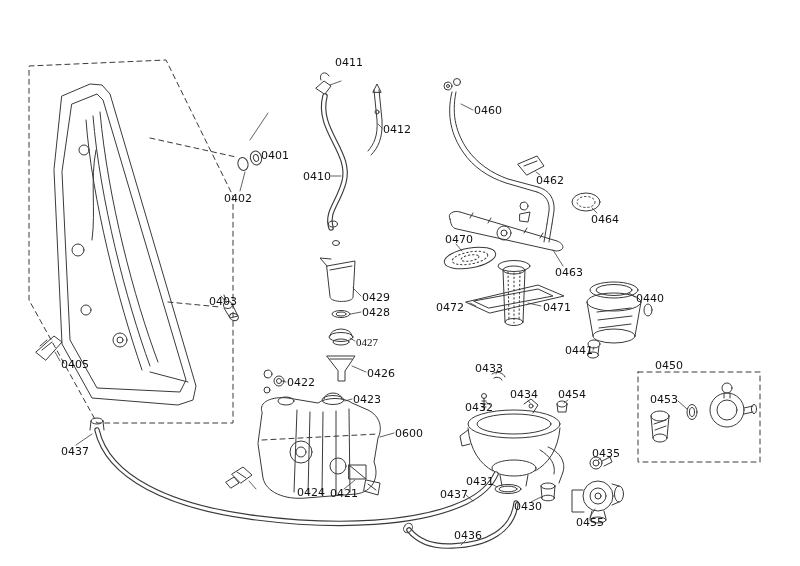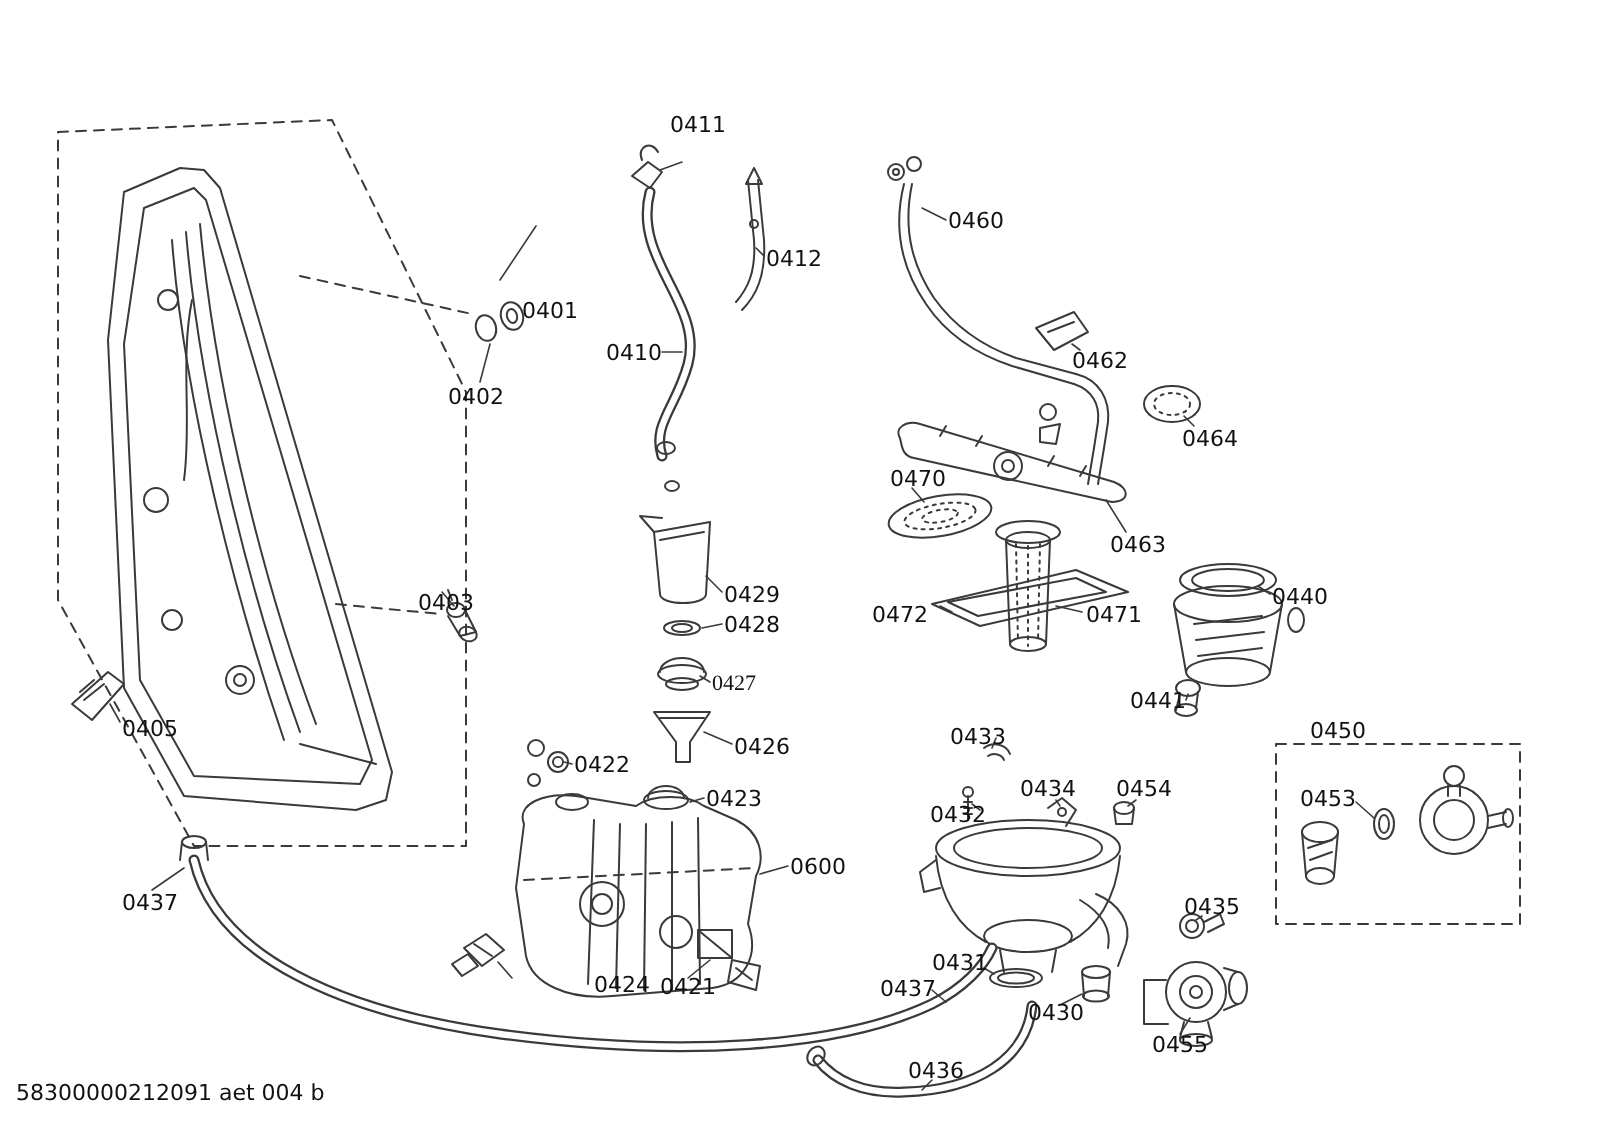--- a/index.html
+++ b/index.html
@@ -374,15 +374,14 @@
       <div class="part-label" style="left: 576px; top: 516px;">0455</div>
       <div class="part-label" style="left: 474px; top: 104px;">0460</div>
       <div class="part-label" style="left: 536px; top: 174px;">0462</div>
       <div class="part-label" style="left: 555px; top: 266px;">0463</div>
       <div class="part-label" style="left: 591px; top: 213px;">0464</div>
       <div class="part-label" style="left: 445px; top: 233px;">0470</div>
       <div class="part-label" style="left: 543px; top: 301px;">0471</div>
       <div class="part-label" style="left: 436px; top: 301px;">0472</div>
     </div>
 
-  <div class="doc-code">58300000212091 aet 004 b</div>
 
 </div>
 
 </body></html>

